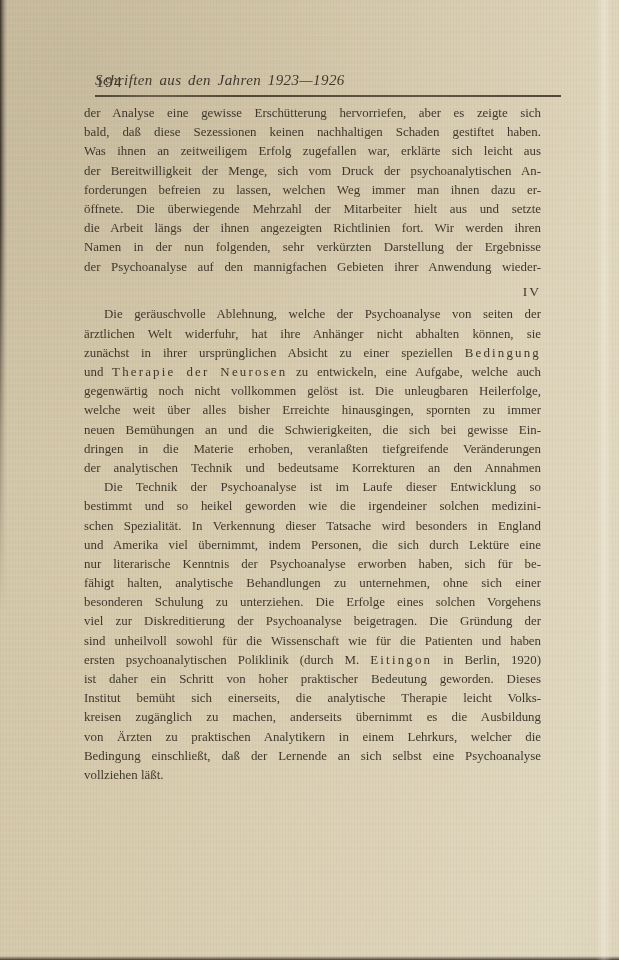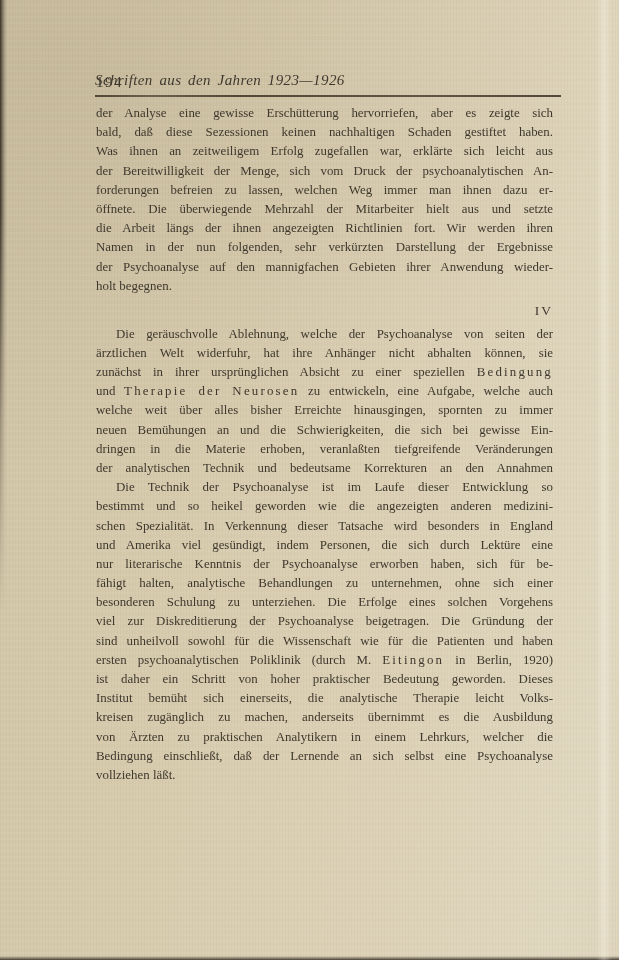--- a/index.html
+++ b/index.html
@@ -77,21 +77,21 @@
   }
   .rule {
     position: absolute;
     left: 0; top: 95px;
     width: 100%; height: 1.6px;
     background: linear-gradient(to right, rgba(74,65,49,0.95), rgba(74,65,49,0.75) 12%, rgba(74,65,49,0.95) 30%, rgba(74,65,49,0.85) 70%, rgba(74,65,49,0.95));
   }
 
   .body {
     position: absolute;
-    left: 96px; top: 104px;
+    left: 84px; top: 104px;
     width: 457px;
     font-size: 12.9px;
     font-family: Liberation Serif, serif;
   }
   .line {
     height: 19.2px;
     line-height: 19.2px;
     text-align: justify;
     text-align-last: justify;
     overflow: hidden;
@@ -130,38 +130,38 @@
     <div class="para">
         <div class="line">der Analyse eine gewisse Erschütterung hervorriefen, aber es zeigte sich</div>
         <div class="line">bald, daß diese Sezessionen keinen nachhaltigen Schaden gestiftet haben.</div>
         <div class="line">Was ihnen an zeitweiligem Erfolg zugefallen war, erklärte sich leicht aus</div>
         <div class="line">der Bereitwilligkeit der Menge, sich vom Druck der psychoanalytischen An-</div>
         <div class="line">forderungen befreien zu lassen, welchen Weg immer man ihnen dazu er-</div>
         <div class="line">öffnete. Die überwiegende Mehrzahl der Mitarbeiter hielt aus und setzte</div>
         <div class="line">die Arbeit längs der ihnen angezeigten Richtlinien fort. Wir werden ihren</div>
         <div class="line">Namen in der nun folgenden, sehr verkürzten Darstellung der Ergebnisse</div>
         <div class="line">der Psychoanalyse auf den mannigfachen Gebieten ihrer Anwendung wieder-</div>
-        <div class="line para-last">holt begegnen.</div>
       </div>
     <div class="heading">IV</div>
     <div class="para">
         <div class="line indent">Die geräuschvolle Ablehnung, welche der Psychoanalyse von seiten der</div>
         <div class="line">ärztlichen Welt widerfuhr, hat ihre Anhänger nicht abhalten können, sie</div>
         <div class="line">zunächst in ihrer ursprünglichen Absicht zu einer speziellen <span class="sp">Bedingung</span></div>
         <div class="line">und <span class="sp">Therapie der Neurosen</span> zu entwickeln, eine Aufgabe, welche auch</div>
+        <div class="line">gegenwärtig noch nicht vollkommen gelöst ist. Die unleugbaren Heilerfolge,</div>
         <div class="line">welche weit über alles bisher Erreichte hinausgingen, spornten zu immer</div>
         <div class="line">neuen Bemühungen an und die Schwierigkeiten, die sich bei gewisse Ein-</div>
         <div class="line">dringen in die Materie erhoben, veranlaßten tiefgreifende Veränderungen</div>
         <div class="line">der analytischen Technik und bedeutsame Korrekturen an den Annahmen</div>
       </div>
     <div class="para">
         <div class="line indent">Die Technik der Psychoanalyse ist im Laufe dieser Entwicklung so</div>
-        <div class="line">bestimmt und so heikel geworden wie die angezeigten anderen medizini-</div>
+        <div class="line">bestimmt und so heikel geworden wie die irgendeiner solchen medizini-</div>
         <div class="line">schen Spezialität. In Verkennung dieser Tatsache wird besonders in England</div>
-        <div class="line">und Amerika viel gesündigt, indem Personen, die sich durch Lektüre eine</div>
+        <div class="line">und Amerika viel übernimmt, indem Personen, die sich durch Lektüre eine</div>
         <div class="line">nur literarische Kenntnis der Psychoanalyse erworben haben, sich für be-</div>
         <div class="line">fähigt halten, analytische Behandlungen zu unternehmen, ohne sich einer</div>
         <div class="line">besonderen Schulung zu unterziehen. Die Erfolge eines solchen Vorgehens</div>
         <div class="line">viel zur Diskreditierung der Psychoanalyse beigetragen. Die Gründung der</div>
         <div class="line">sind unheilvoll sowohl für die Wissenschaft wie für die Patienten und haben</div>
         <div class="line">ersten psychoanalytischen Poliklinik (durch M. <span class="sp">Eitingon</span> in Berlin, 1920)</div>
         <div class="line">ist daher ein Schritt von hoher praktischer Bedeutung geworden. Dieses</div>
         <div class="line">Institut bemüht sich einerseits, die analytische Therapie leicht Volks-</div>
         <div class="line">kreisen zugänglich zu machen, anderseits übernimmt es die Ausbildung</div>
         <div class="line">von Ärzten zu praktischen Analytikern in einem Lehrkurs, welcher die</div>

